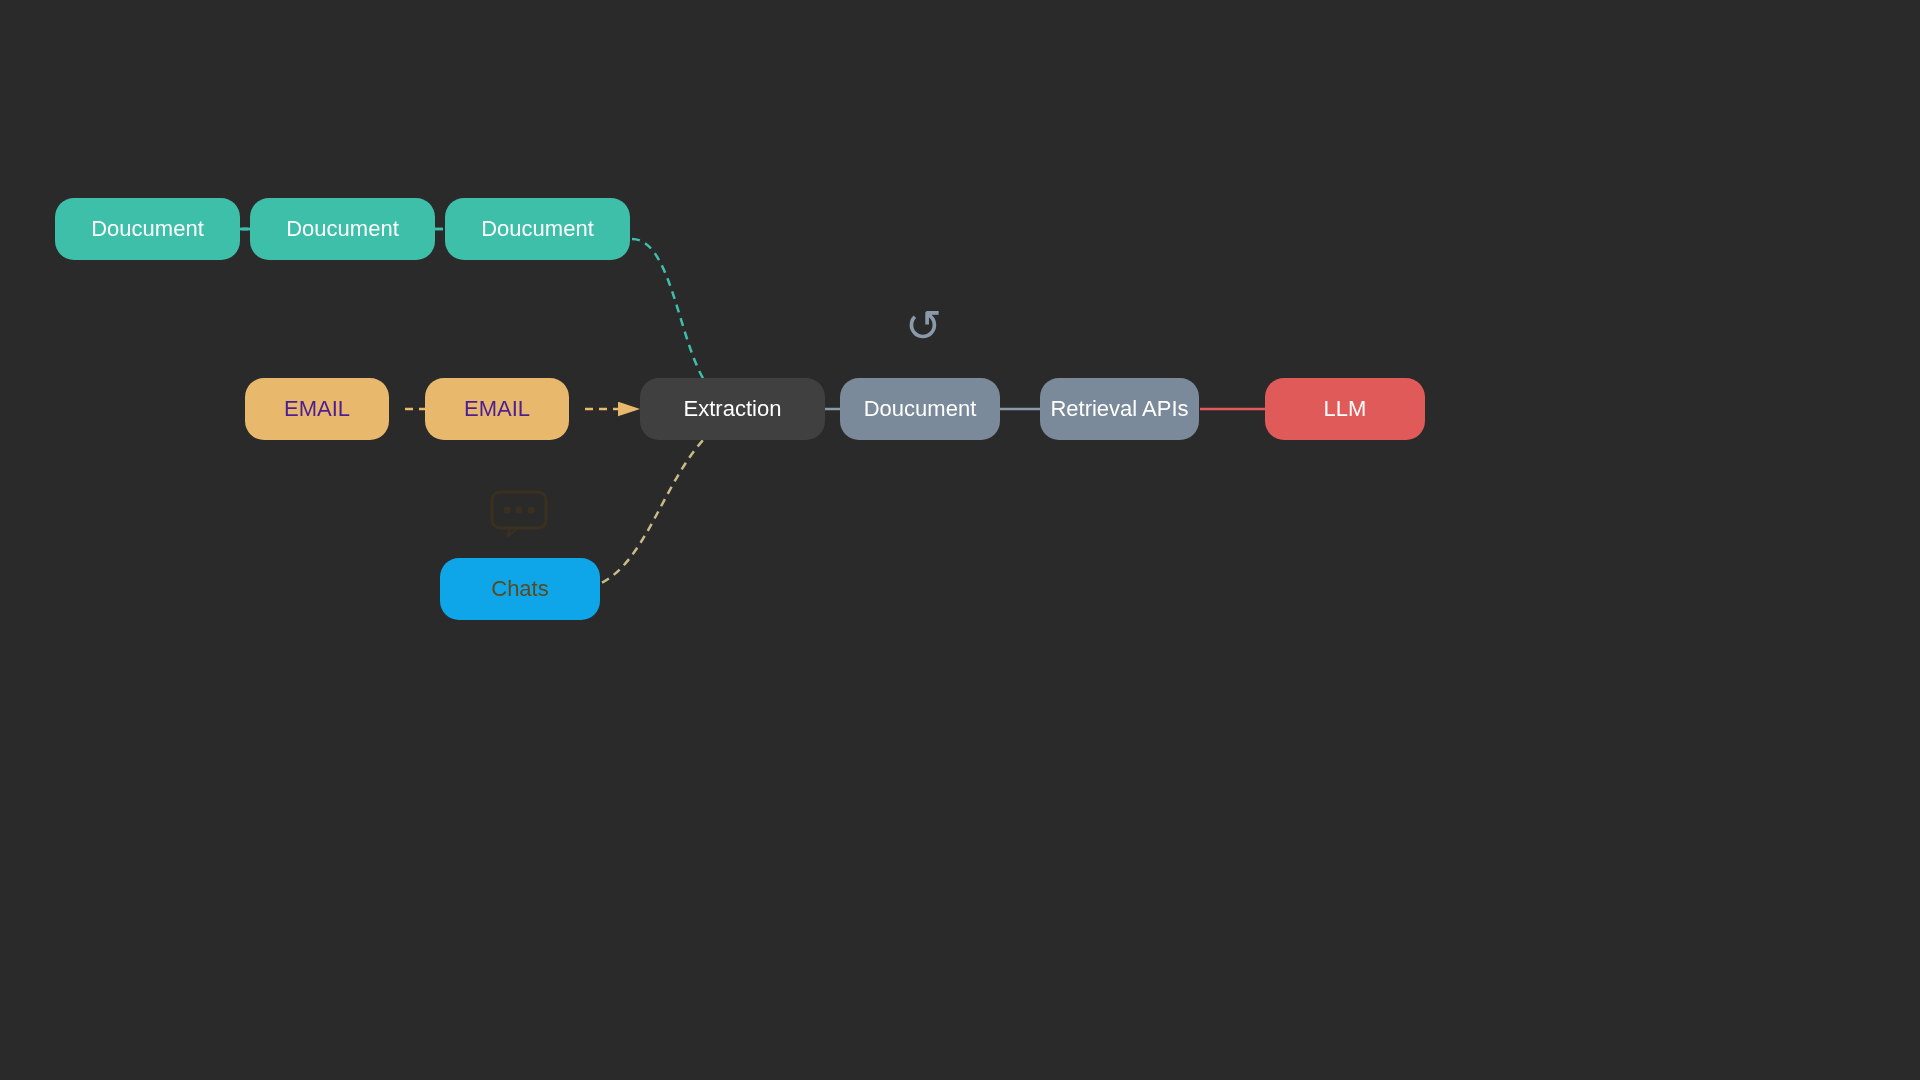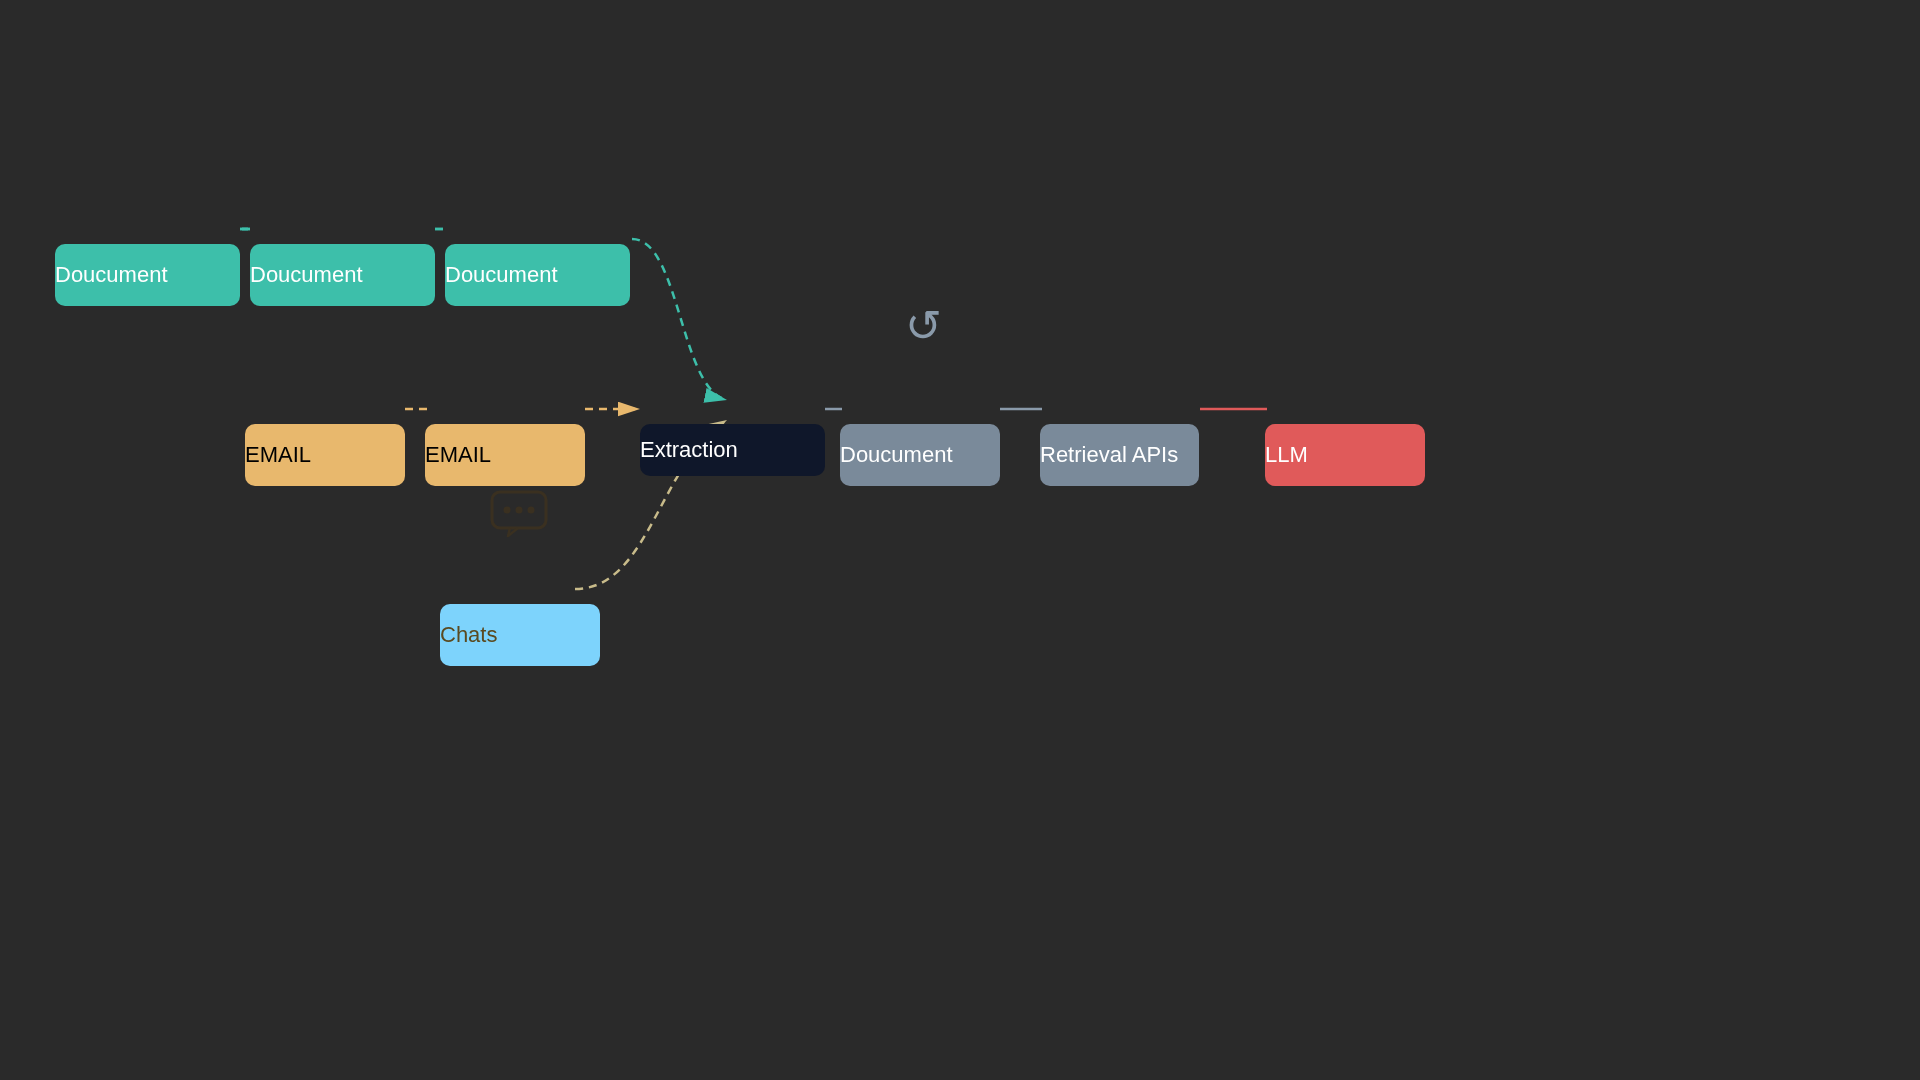--- a/index.html
+++ b/index.html
@@ -23,67 +23,66 @@
       position: absolute;
       top: 0;
       left: 0;
       width: 100%;
       height: 100%;
       pointer-events: none;
     }
 
     .node {
       position: absolute;
-      border-radius: 10px;
+      border-radius: 19px;
       display: flex;
       align-items: center;
-      justify-content: flex-start;
+      justify-content: center;
       font-size: 22px;
       font-weight: 500;
       color: #fff;
       white-space: nowrap;
-      margin-top: 46px;
     }
 
     .node-teal {
       background-color: #3dbfaa;
       width: 185px;
       height: 62px;
     }
 
     .node-orange {
       background-color: #e8b86d;
-      width: 160px;
+      width: 144px;
       height: 62px;
-      color: #000000;
+      color: #4c1d95;
     }
 
     .node-gray {
       background-color: #7a8a9a;
       width: 160px;
       height: 62px;
       color: #fff;
     }
 
     .node-extraction {
-      background-color: #0f172a;
+      background-color: #404040;
       width: 185px;
-      height: 52px;
+      height: 62px;
       color: #fff;
     }
 
     .node-red {
       background-color: #e05a5a;
       width: 160px;
       height: 62px;
       color: #fff;
     }
 
     .node-chat {
-      background-color: #7dd3fc;
+      background-color: #0ea5e9;
       width: 160px;
       height: 62px;
       color: #5a4a20;
     }
 
     .refresh-icon {
       position: absolute;
       font-size: 42px;
       color: #8a9aaa;
     }

